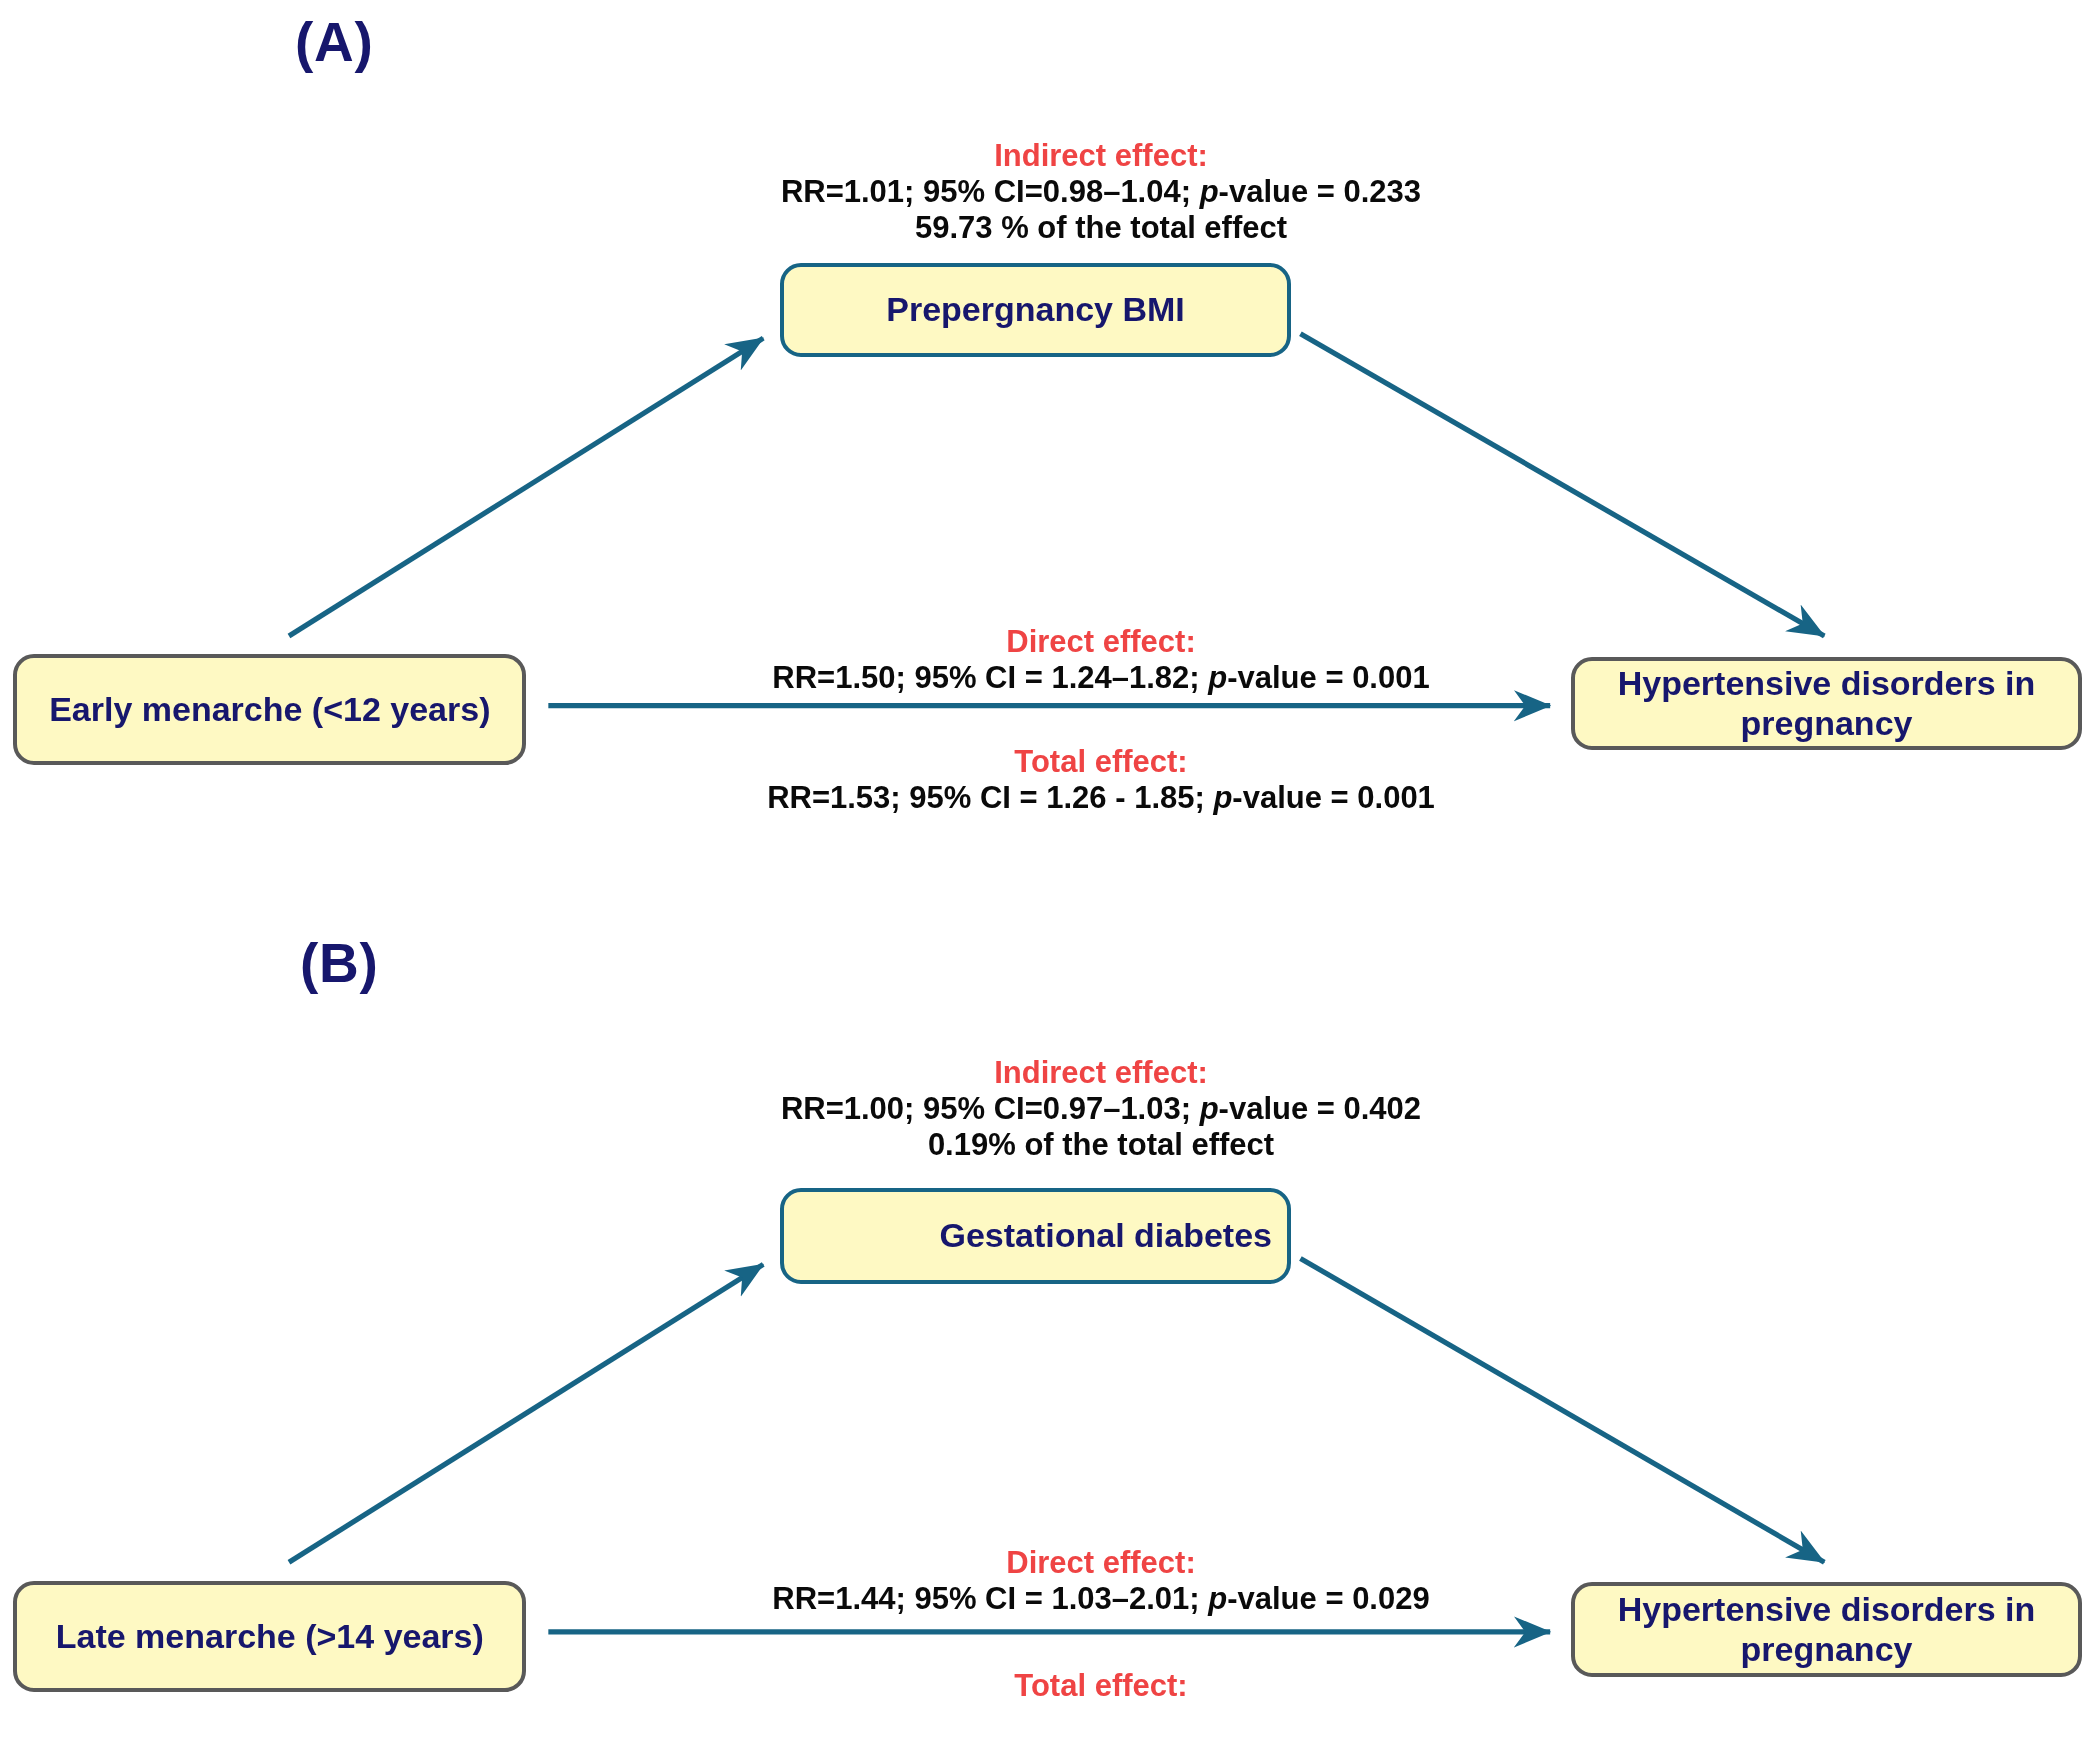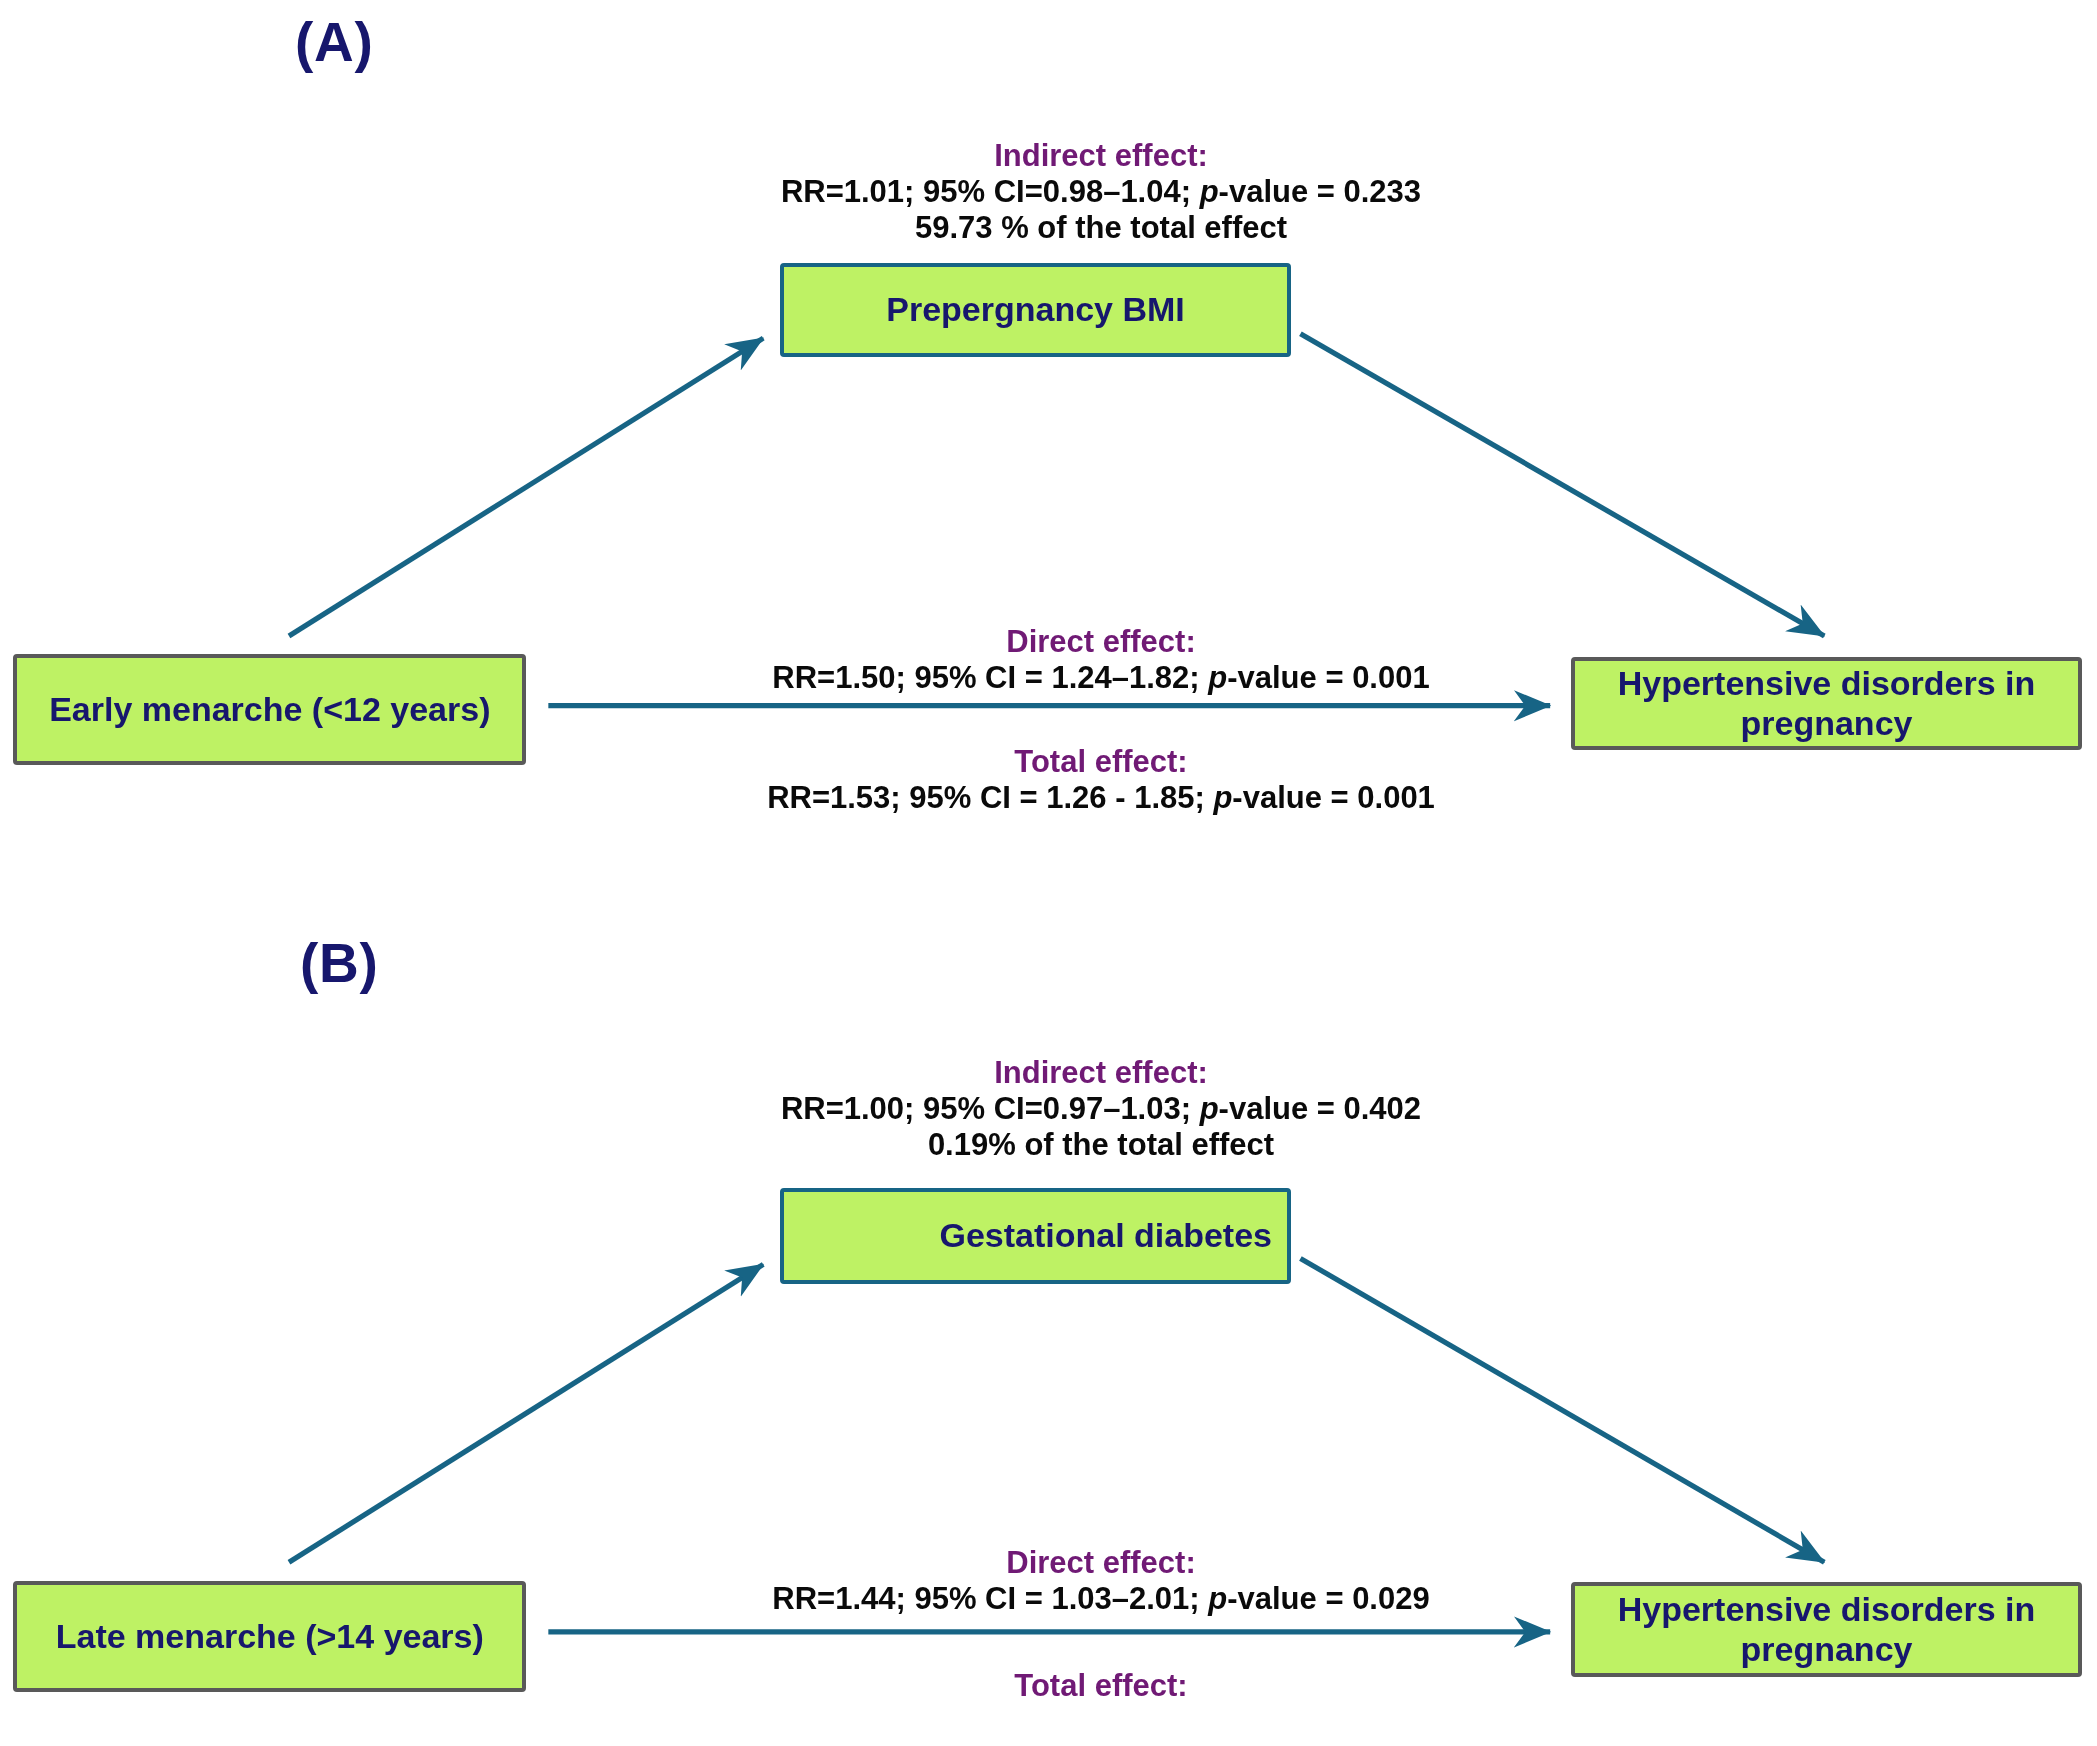--- a/index.html
+++ b/index.html
@@ -20,33 +20,33 @@
   }
   .stat-block{
     position:absolute;
     width:712px;
     text-align:center;
     font-size:31px;
     line-height:36px;
     color:#0a0a0a;
     white-space:nowrap;
   }
-  .stat-block .eff-title{display:block;color:#701a75;}
+  .stat-block .eff-title{display:block;color:#ef4444;}
   .stat-block .it{font-style:italic;}
   .node-box{
     position:absolute;
     display:flex;
     align-items:center;
     justify-content:center;
     text-align:center;
     color:#17176d;
     font-size:34px;
     line-height:1.15;
-    background:#bef264;
-    border-radius:4px;
+    background:#fef9c3;
+    border-radius:21px;
     box-sizing:border-box;
     padding:0 15px;
   }
   .teal-border{border:4.4px solid #176485;}
   .gray-border{border:4.4px solid #595959;}
 </style>
 </head>
 <body>
 
 <div class="canvas">

